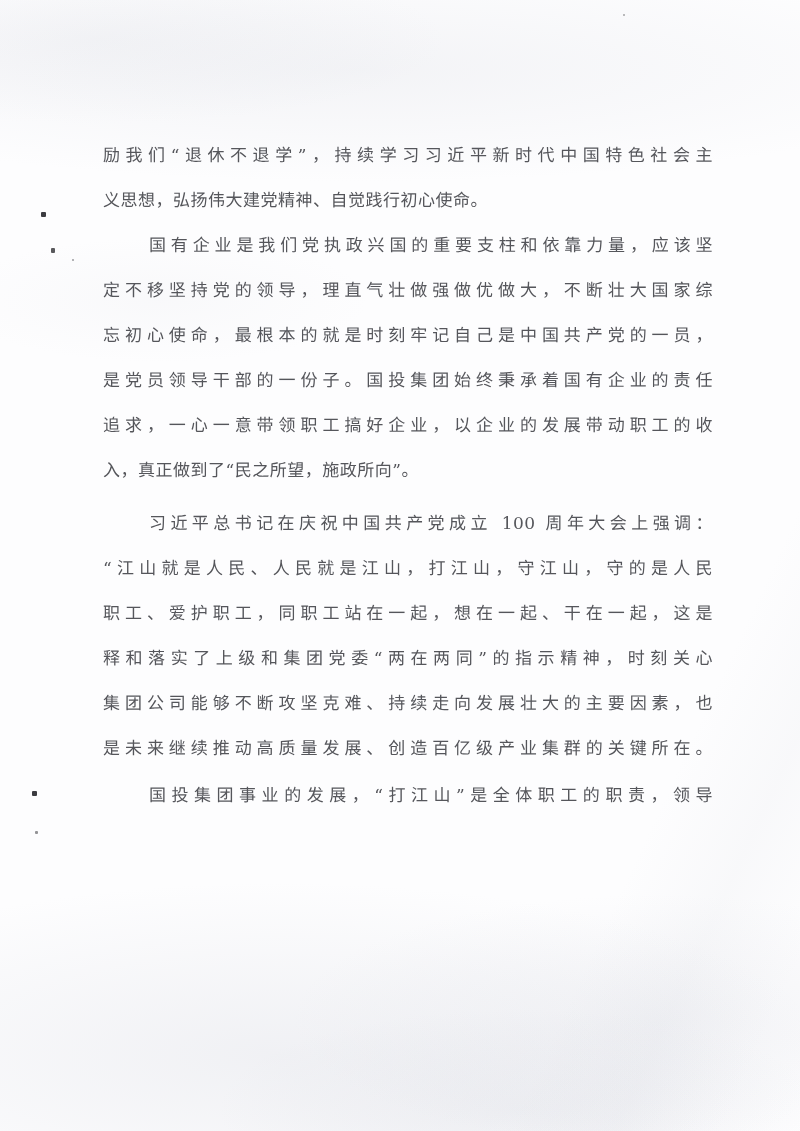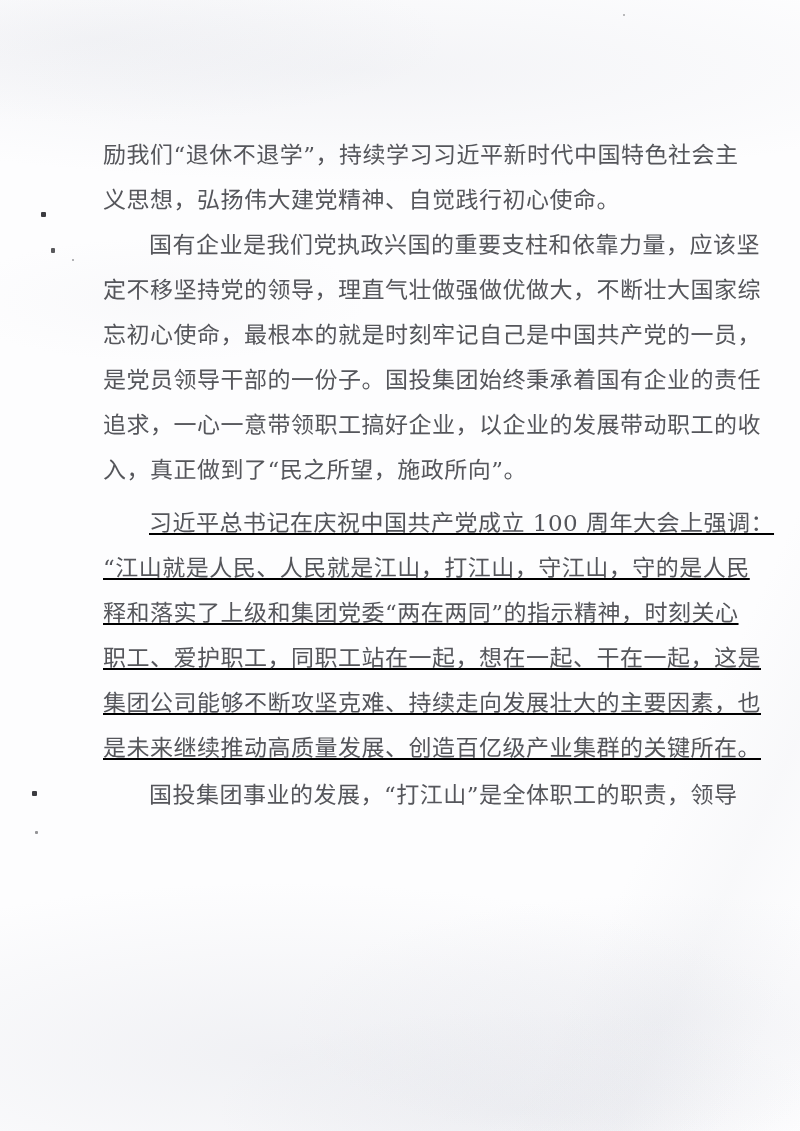--- a/index.html
+++ b/index.html
@@ -34,26 +34,26 @@
   .text-block {
     position: absolute;
     left: 103px;
     top: 133px;
     width: 610px;
   }
   .para {
     margin: 0;
     padding: 0;
   }
-  .para.gap-lg { margin-top: 8px; text-decoration: underline; }
+  .para.gap-lg { margin-top: 8px; }
   .para.gap-sm { margin-top: 2px; }
   .line {
     height: 45px;
     line-height: 45px;
-    font-size: 23px;
+    font-size: 17px;
     color: #55565b;
     letter-spacing: 0.5px;
     white-space: nowrap;
     text-align: justify;
     text-align-last: justify;
     -moz-text-align-last: justify;
     text-justify: inter-character;
     overflow: visible;
   }
   .line.short {
@@ -99,22 +99,22 @@
       <div class="line">定不移坚持党的领导，理直气壮做强做优做大，不断壮大国家综</div>
       <div class="line">忘初心使命，最根本的就是时刻牢记自己是中国共产党的一员，</div>
       <div class="line">是党员领导干部的一份子。国投集团始终秉承着国有企业的责任</div>
       <div class="line">追求，一心一意带领职工搞好企业，以企业的发展带动职工的收</div>
       <div class="line short">入，真正做到了“民之所望，施政所向”。</div>
     </div>
 
     <div class="para gap-lg">
       <div class="line indent">习近平总书记在庆祝中国共产党成立 100 周年大会上强调：</div>
       <div class="line">“江山就是人民、人民就是江山，打江山，守江山，守的是人民</div>
+      <div class="line">职工、爱护职工，同职工站在一起，想在一起、干在一起，这是</div>
       <div class="line">释和落实了上级和集团党委“两在两同”的指示精神，时刻关心</div>
-      <div class="line">职工、爱护职工，同职工站在一起，想在一起、干在一起，这是</div>
       <div class="line">集团公司能够不断攻坚克难、持续走向发展壮大的主要因素，也</div>
       <div class="line">是未来继续推动高质量发展、创造百亿级产业集群的关键所在。</div>
     </div>
 
     <div class="para gap-sm">
       <div class="line indent">国投集团事业的发展，“打江山”是全体职工的职责，领导</div>
     </div>
 
   </div>
 </div>

